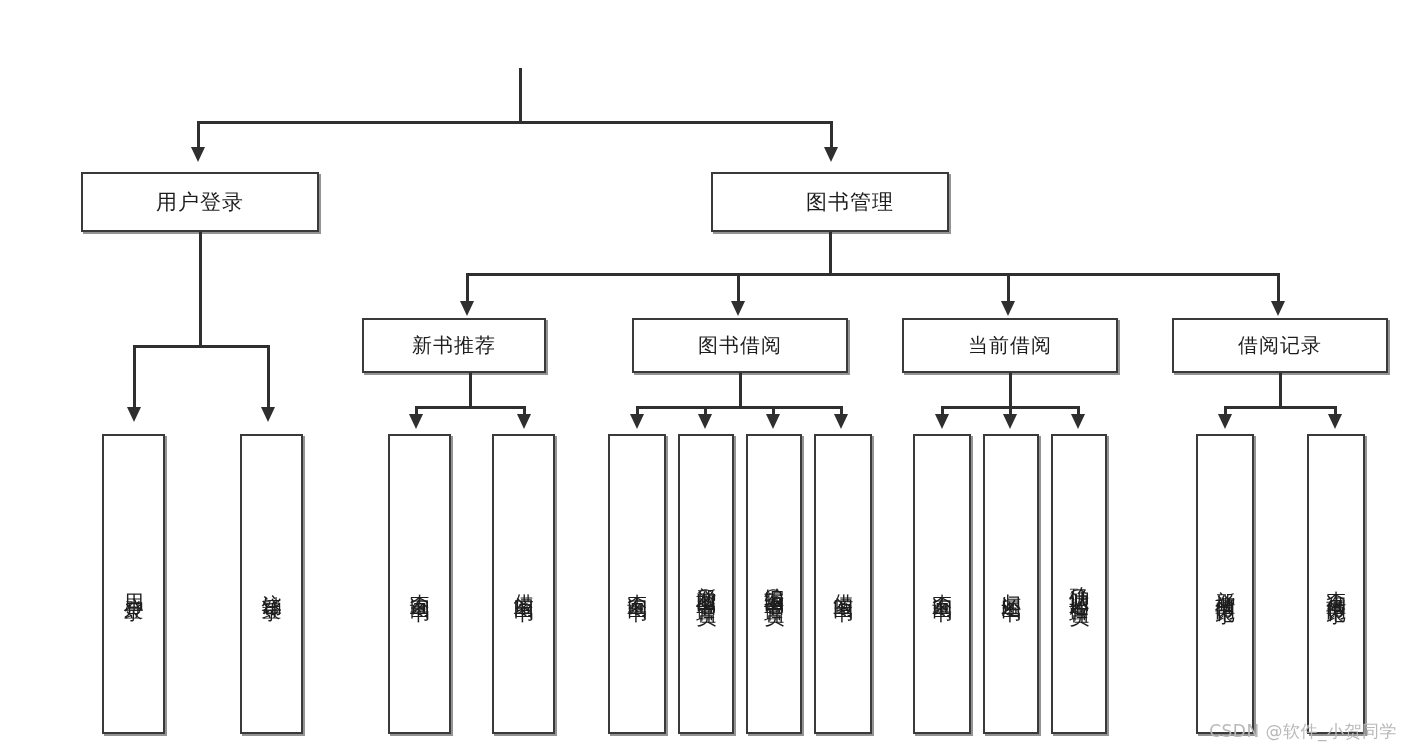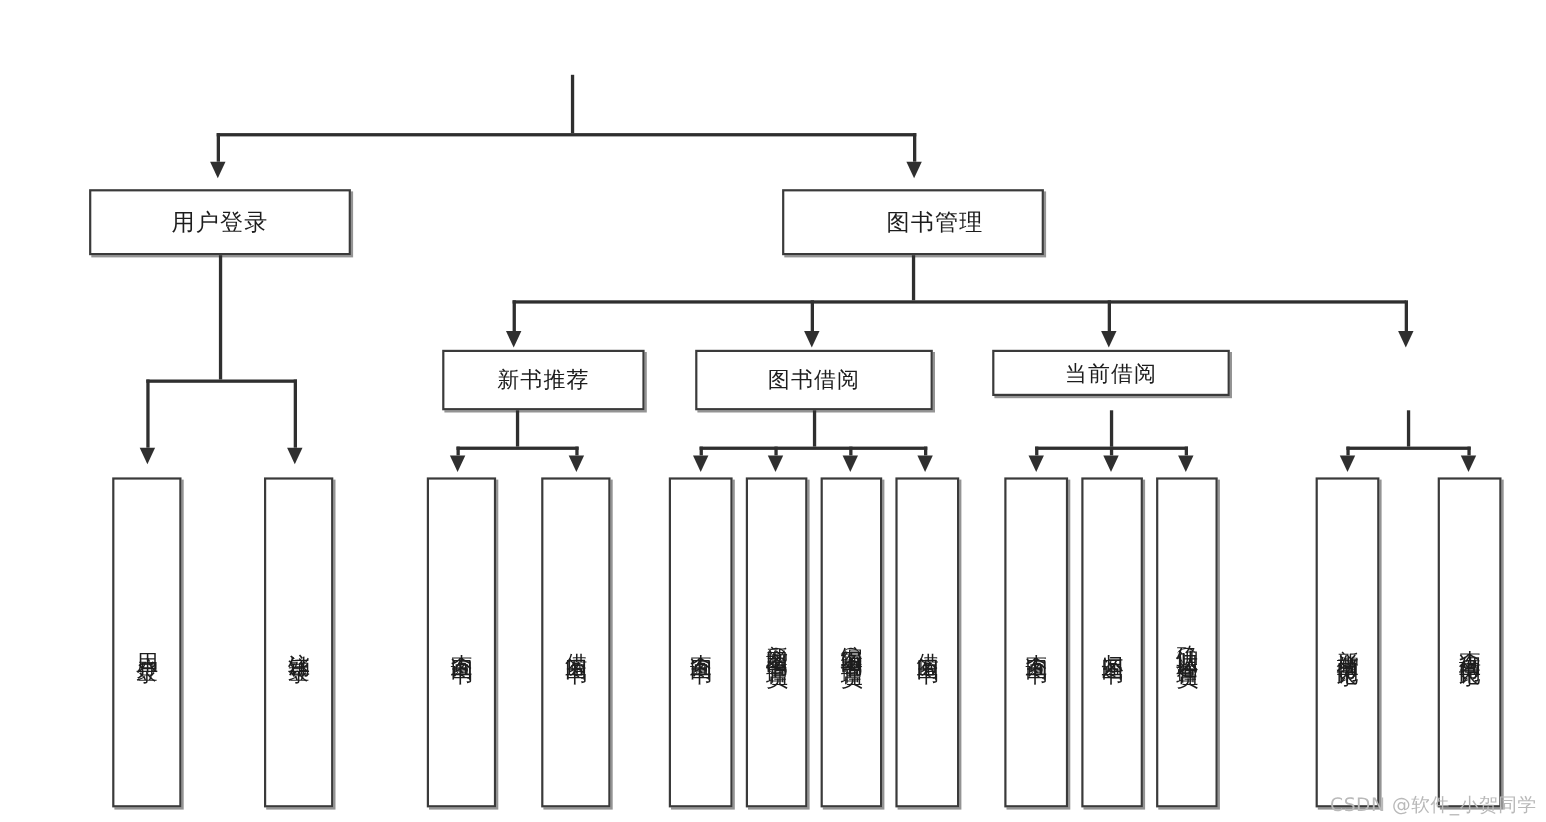--- a/index.html
+++ b/index.html
@@ -123,28 +123,31 @@
 
   <div class="ln v" style="left:737px;top:273px;width:3px;height:28px;"></div>
   <div class="arrow" style="left:731px;top:301px;"></div>
 
   <div class="ln v" style="left:1007px;top:273px;width:3px;height:28px;"></div>
   <div class="arrow" style="left:1001px;top:301px;"></div>
 
   <div class="ln v" style="left:1277px;top:273px;width:3px;height:28px;"></div>
   <div class="arrow" style="left:1271px;top:301px;"></div>
 
-  <div class="node lvl3" style="left:362px;top:318px;width:184px;height:55px;margin-left:40px;">
+  <div class="node lvl3" style="left:362px;top:318px;width:184px;height:55px;">
     <span>新书推荐</span>
   </div>
   <div class="node lvl3" style="left:632px;top:318px;width:216px;height:55px;font-family:Liberation Mono, monospace;">
     <span>图书借阅</span>
   </div>
-  <div class="node lvl3" style="left:902px;top:318px;width:216px;height:42px;">
+  <div class="node lvl3" style="left:902px;top:318px;width:216px;height:55px;">
     <span>当前借阅</span>
+  </div>
+  <div class="node lvl3" style="left:1172px;top:318px;width:216px;height:55px;">
+    <span>借阅记录</span>
   </div>
 
   <div class="ln v" style="left:469px;top:373px;width:3px;height:33px;"></div>
   <div class="ln h" style="left:415px;top:406px;width:111px;height:3px;"></div>
   <div class="ln v" style="left:415px;top:406px;width:3px;height:8px;"></div>
   <div class="arrow" style="left:409px;top:414px;"></div>
   <div class="ln v" style="left:523px;top:406px;width:3px;height:8px;"></div>
   <div class="arrow" style="left:517px;top:414px;"></div>
 
   <div class="ln v" style="left:739px;top:373px;width:3px;height:33px;"></div>

